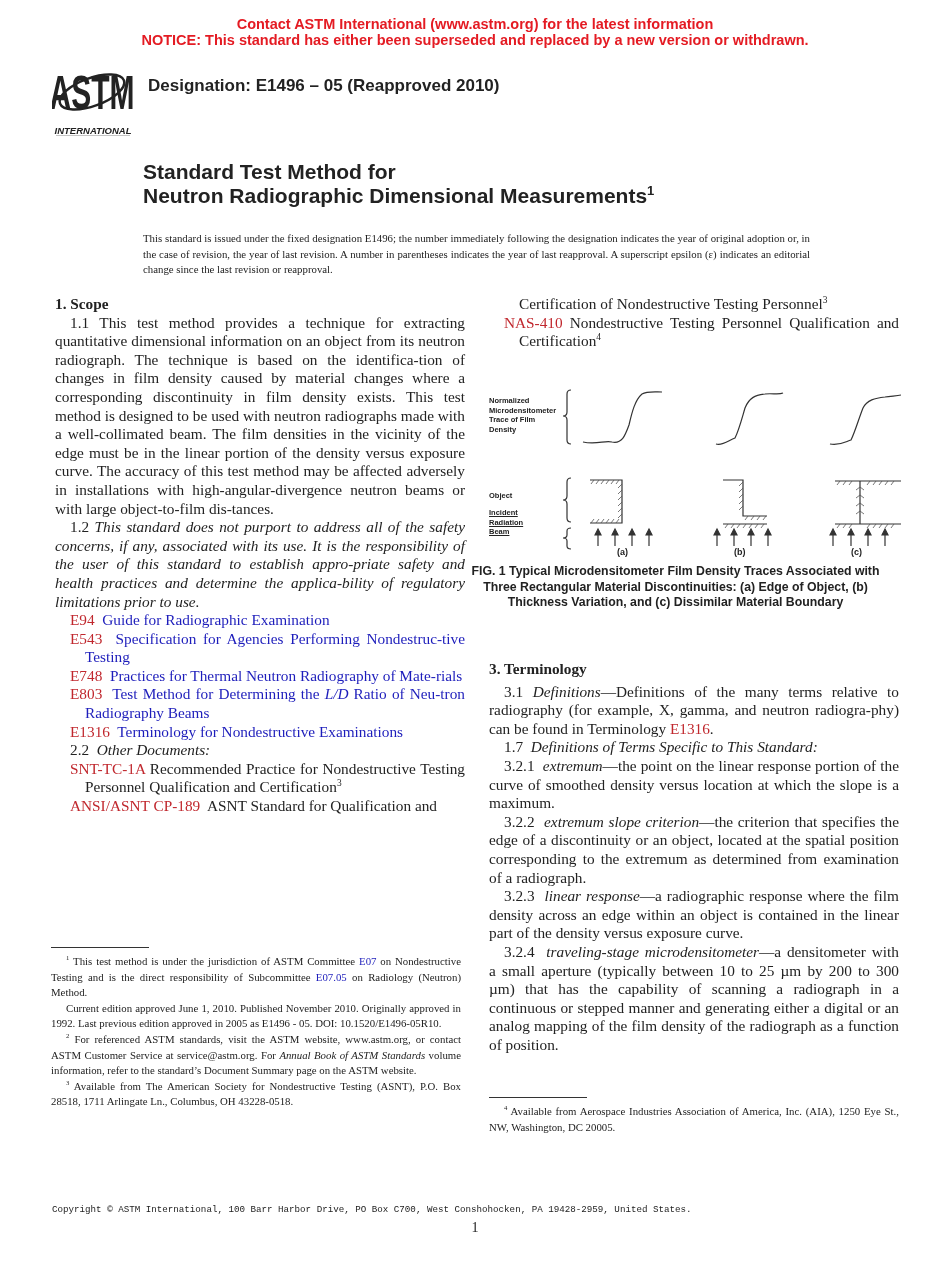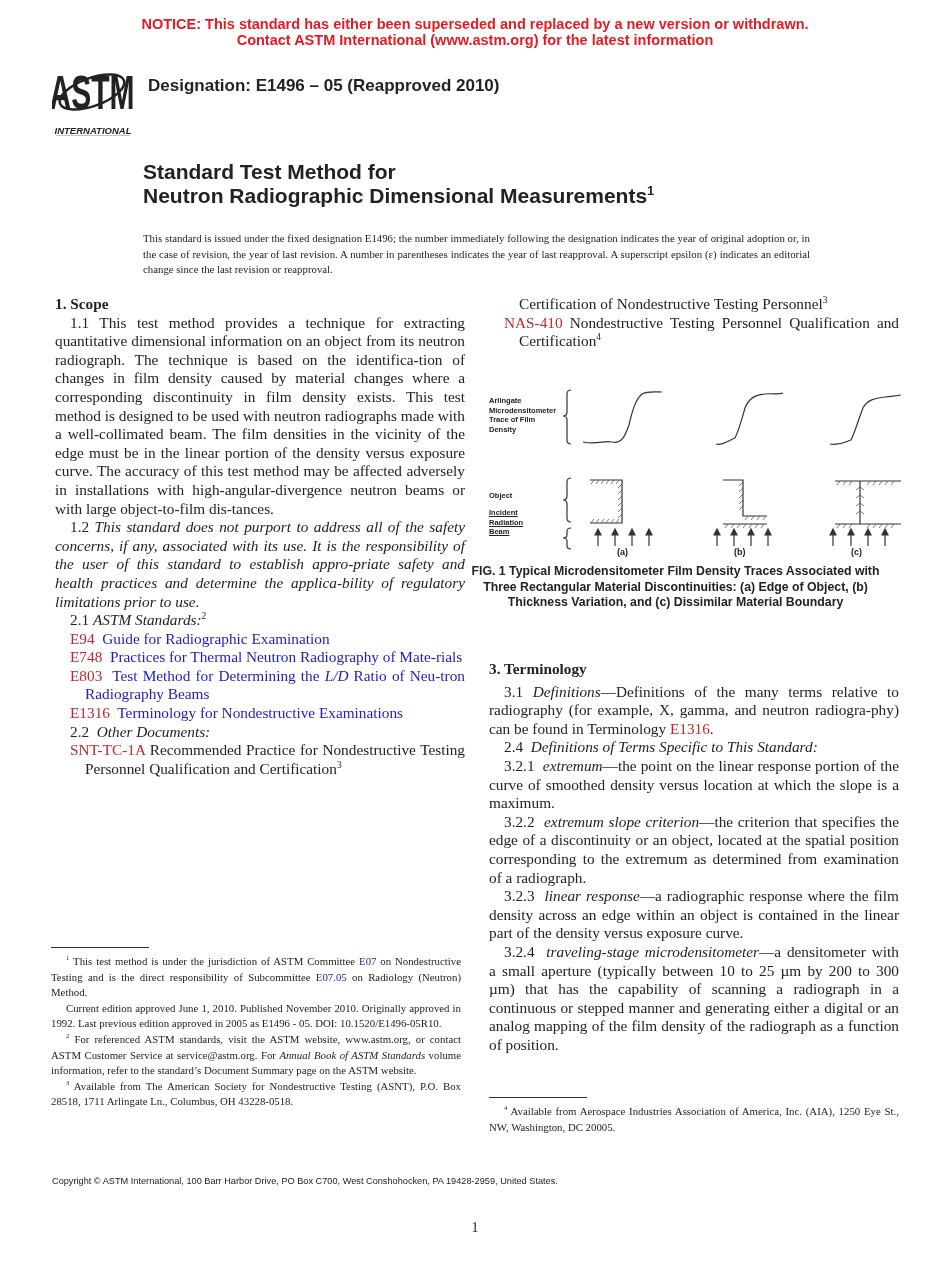--- a/index.html
+++ b/index.html
@@ -23,33 +23,33 @@
   .red { color:#c0272d; }
   .blue { color:#1d1dbb;margin-top:28px; }
   .ref { margin:0; padding-left:15px; text-indent:-15px; text-align:justify; }
   .ref.indent { margin-left:15px; }
   sup { font-size:0.62em; line-height:0; vertical-align:super; }
 
   .rule { height:1px; background:#333; width:98px; }
   .fn { font-family:"Liberation Serif", serif; font-size:10.8px; line-height:15.6px; color:#222; text-align:justify; }
   .fn p { margin:0; text-indent:15px; }
 
-  .copyright { left:52px; top:1176px; font-family:Liberation Sans, sans-serif; font-size:9.2px; color:#222; }
+  .copyright { left:52px; top:1204px; font-family:Liberation Mono, monospace; font-size:9.2px; color:#222; }
   .pagenum { left:0; width:950px; top:1220px; text-align:center; font-family:"Liberation Serif", serif; font-size:14px; color:#222; }
 
   .figure { left:487px; top:380px; width:420px; height:185px; }
   .figlabel { font-family:"Liberation Sans", sans-serif; font-weight:bold; font-size:7.5px; line-height:9.5px; color:#222; position:absolute; }
   .caption { left:463px; top:564px; width:425px; text-align:center; font-family:"Liberation Sans", sans-serif; font-weight:bold; font-size:12.3px; line-height:15.5px; color:#222; }
 </style>
 </head>
 <body>
 
 <div class="abs notice">
+  <div>Contact ASTM International (www.astm.org) for the latest information</div>
   <div>NOTICE: This standard has either been superseded and replaced by a new version or withdrawn.</div>
-  <div>Contact ASTM International (www.astm.org) for the latest information</div>
 </div>
 
 <div class="abs logo">
   <svg width="82" height="78" viewBox="0 0 82 78">
     <ellipse cx="40" cy="34" rx="34" ry="14" fill="none" stroke="#222" stroke-width="2.5" transform="rotate(-20 40 34)"></ellipse>
     <text x="40" y="52" text-anchor="middle" font-family="Liberation Sans, sans-serif" font-weight="bold" font-size="30" fill="#222" transform="scale(1,1.6) translate(0,-20)">ASTM</text>
     <text x="41" y="76" text-anchor="middle" font-family="Liberation Sans, sans-serif" font-weight="bold" font-style="italic" font-size="9.5" fill="#222">INTERNATIONAL</text>
     <line x1="4" y1="78" x2="78" y2="78" stroke="#888" stroke-width="1"></line>
   </svg>
 </div>
@@ -61,47 +61,48 @@
   <div><span>Neutron Radiographic Dimensional Measurements</span><sup>1</sup></div>
 </div>
 
 <div class="abs preamble">This standard is issued under the fixed designation E1496; the number immediately following the designation indicates the year of original adoption or, in the case of revision, the year of last revision. A number in parentheses indicates the year of last reapproval. A superscript epsilon (ε) indicates an editorial change since the last revision or reapproval.</div>
 
 <div class="abs col colL" style="top:295px;">
   <p class="h">1.  Scope</p>
   <p class="p">1.1 This test method provides a technique for extracting quantitative dimensional information on an object from its neutron radiograph. The technique is based on the identifica-tion of changes in film density caused by material changes where a corresponding discontinuity in film density exists. This test method is designed to be used with neutron radiographs made with a well-collimated beam. The film densities in the vicinity of the edge must be in the linear portion of the density versus exposure curve. The accuracy of this test method may be affected adversely in installations with high-angular-divergence neutron beams or with large object-to-film dis-tances.</p>
   <p class="p"><span>1.2</span> <span class="it">This standard does not purport to address all of the safety concerns, if any, associated with its use. It is the responsibility of the user of this standard to establish appro-priate safety and health practices and determine the applica-bility of regulatory limitations prior to use.</span></p>
 
-  <p class="p"><span>2.1</span> <span class="it">ASTM Standards:</span><sup>2</sup></p>
 
   <p class="ref indent"><span class="red">E94</span>&nbsp; <span class="blue">Guide for Radiographic Examination</span></p>
+  <p class="ref indent"><span class="red">E543</span>&nbsp; <span class="blue">Specification for Agencies Performing Nondestruc-tive Testing</span></p>
   <p class="ref indent"><span class="red">E748</span>&nbsp; <span class="blue">Practices for Thermal Neutron Radiography of Mate-rials</span></p>
   <p class="ref indent"><span class="red">E803</span>&nbsp; <span class="blue"><span>Test Method for Determining the </span><span class="it">L/D</span><span> Ratio of Neu-tron Radiography Beams</span></span></p>
   <p class="ref indent"><span class="red">E1316</span>&nbsp; <span class="blue">Terminology for Nondestructive Examinations</span></p>
 
   <p class="p"><span>2.2</span>&nbsp; <span class="it">Other Documents:</span></p>
   <p class="ref indent"><span class="red">SNT-TC-1A</span> <span>Recommended Practice for Nondestructive Testing Personnel Qualification and Certification</span><sup>3</sup></p>
+  <p class="ref indent"><span class="red">ANSI/ASNT CP-189</span>&nbsp; <span>ASNT Standard for Qualification and</span></p>
 </div>
 
 <div class="abs rule" style="left:51px; top:947px;"></div>
 <div class="abs fn" style="left:51px; top:954px; width:410px;">
   <p><sup>1</sup> <span>This test method is under the jurisdiction of ASTM Committee </span><span class="blue">E07</span><span> on Nondestructive Testing and is the direct responsibility of Subcommittee </span><span class="blue">E07.05</span><span> on Radiology (Neutron) Method.</span></p>
   <p>Current edition approved June 1, 2010. Published November 2010. Originally approved in 1992. Last previous edition approved in 2005 as E1496 - 05. DOI: 10.1520/E1496-05R10.</p>
   <p><sup>2</sup> <span>For referenced ASTM standards, visit the ASTM website, www.astm.org, or contact ASTM Customer Service at service@astm.org. For </span><span class="it">Annual Book of ASTM Standards</span><span> volume information, refer to the standard’s Document Summary page on the ASTM website.</span></p>
   <p><sup>3</sup> <span>Available from The American Society for Nondestructive Testing (ASNT), P.O. Box 28518, 1711 Arlingate Ln., Columbus, OH 43228-0518.</span></p>
 </div>
 
 <div class="abs col colR" style="top:295px;">
   <p class="ref indent" style="text-indent:0; padding-left:0; margin-left:30px;"><span>Certification of Nondestructive Testing Personnel</span><sup>3</sup></p>
   <p class="ref indent"><span class="red">NAS-410</span> <span>Nondestructive Testing Personnel Qualification and Certification</span><sup>4</sup></p>
 </div>
 
 <div class="abs figure">
   <div class="figlabel" style="left:2px; top:16px;">
-    <div>Arlingate</div>
+    <div>Normalized</div>
     <div>Microdensitometer</div>
     <div>Trace of Film</div>
     <div>Density</div>
   </div>
   <div class="figlabel" style="left:2px; top:111px;">Object</div>
   <div class="figlabel" style="left:2px; top:128px;text-decoration:underline;">
     <div>Incident</div>
     <div>Radiation</div>
     <div>Beam</div>
   </div>
@@ -168,21 +169,21 @@
   <div class="figlabel" style="left:130px; top:168px; font-size:9px;">(a)</div>
   <div class="figlabel" style="left:247px; top:168px; font-size:9px;">(b)</div>
   <div class="figlabel" style="left:364px; top:168px; font-size:9px;">(c)</div>
 </div>
 
 <div class="abs caption">FIG. 1 Typical Microdensitometer Film Density Traces Associated with Three Rectangular Material Discontinuities: (a) Edge of Object, (b) Thickness Variation, and (c) Dissimilar Material Boundary</div>
 
 <div class="abs col colR" style="top:660px;">
   <p class="h">3.  Terminology</p>
   <p class="p" style="margin-top:4px;"><span>3.1</span> <span class="it">Definitions</span><span>—Definitions of the many terms relative to radiography (for example, X, gamma, and neutron radiogra-phy) can be found in Terminology </span><span class="red">E1316</span><span>.</span></p>
-  <p class="p"><span>2.4</span>&nbsp; <span class="it">Definitions of Terms Specific to This Standard:</span></p>
+  <p class="p"><span>1.7</span>&nbsp; <span class="it">Definitions of Terms Specific to This Standard:</span></p>
   <p class="p"><span>3.2.1</span>&nbsp; <span class="it">extremum</span><span>—the point on the linear response portion of the curve of smoothed density versus location at which the slope is a maximum.</span></p>
   <p class="p"><span>3.2.2</span>&nbsp; <span class="it">extremum slope criterion</span><span>—the criterion that specifies the edge of a discontinuity or an object, located at the spatial position corresponding to the extremum as determined from examination of a radiograph.</span></p>
   <p class="p"><span>3.2.3</span>&nbsp; <span class="it">linear response</span><span>—a radiographic response where the film density across an edge within an object is contained in the linear part of the density versus exposure curve.</span></p>
   <p class="p"><span>3.2.4</span>&nbsp; <span class="it">traveling-stage microdensitometer</span><span>—a densitometer with a small aperture (typically between 10 to 25 µm by 200 to 300 µm) that has the capability of scanning a radiograph in a continuous or stepped manner and generating either a digital or an analog mapping of the film density of the radiograph as a function of position.</span></p>
 </div>
 
 <div class="abs rule" style="left:489px; top:1097px;"></div>
 <div class="abs fn" style="left:489px; top:1104px; width:410px;">
   <p><sup>4</sup> <span>Available from Aerospace Industries Association of America, Inc. (AIA), 1250 Eye St., NW, Washington, DC 20005.</span></p>
 </div>

